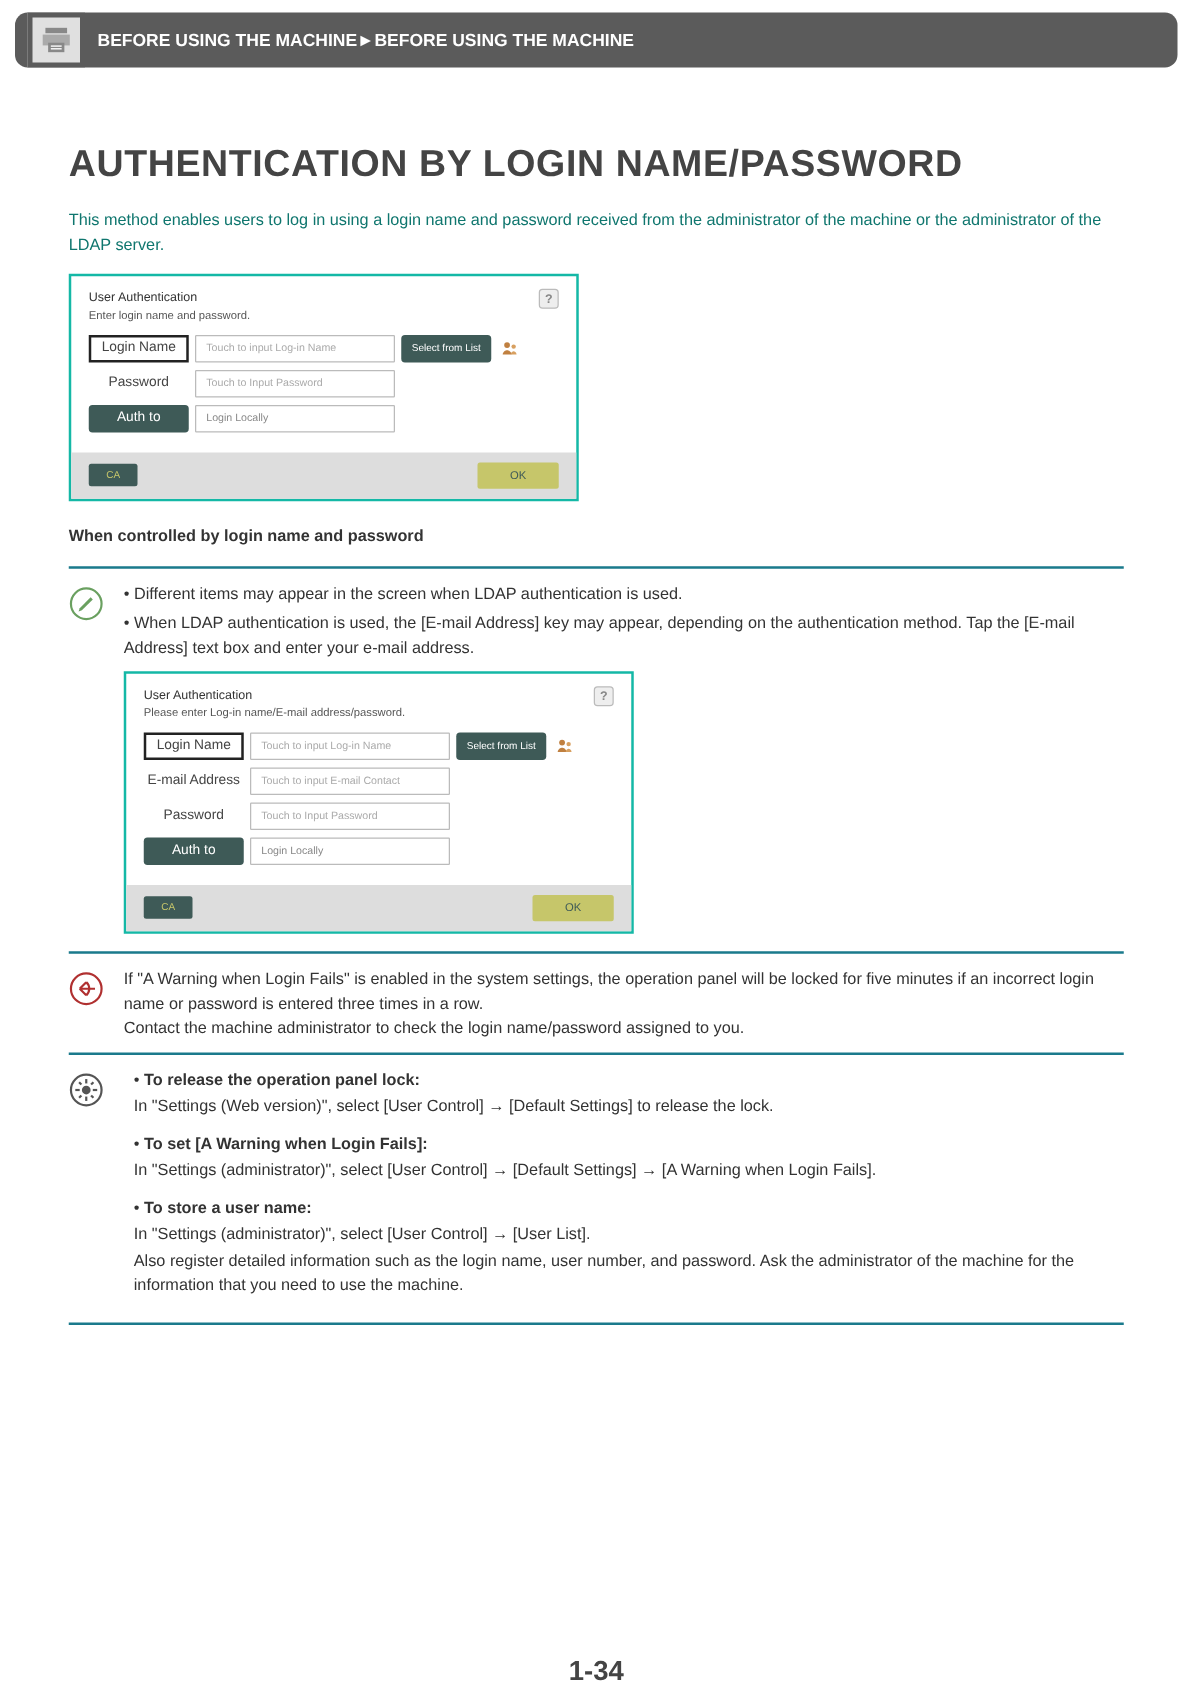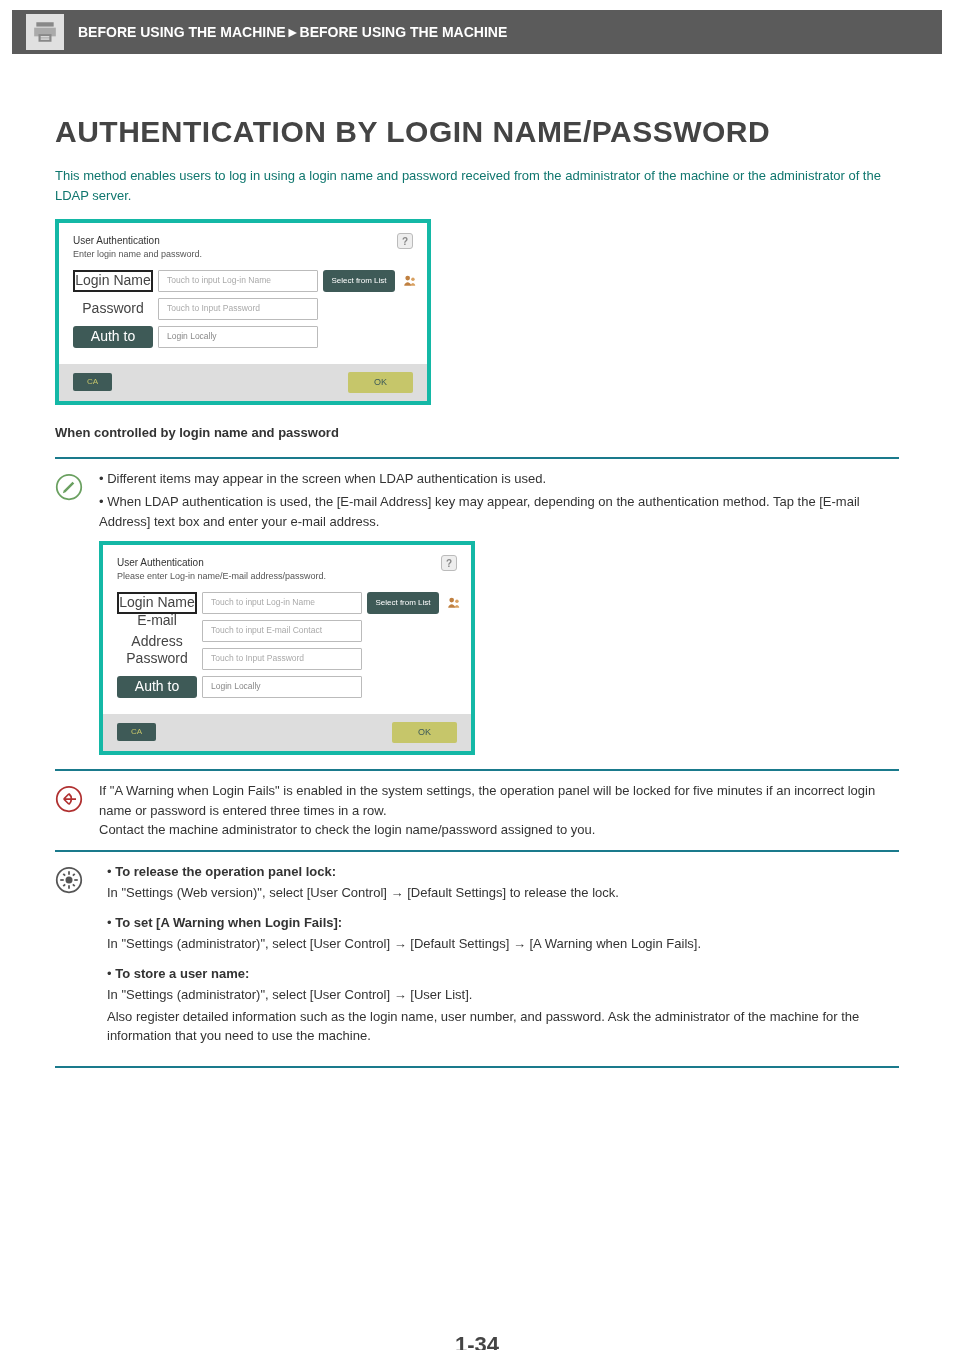--- a/index.html
+++ b/index.html
@@ -14,20 +14,21 @@
   .header-bar {
     display: flex;
     align-items: center;
     background: #5b5b5b;
     color: #fff;
     font-weight: bold;
     font-size: 14px;
     height: 44px;
     padding-left: 10px;
     margin: 10px 12px 0 12px;
+    border-radius: 10px;
   }
   .header-icon {
     width: 46px; height: 44px;
     background: #e0e0e0;
     border: 4px solid #5b5b5b;
     display: flex; align-items: center; justify-content: center;
     margin-right: 10px;
   }
   .header-icon svg { width: 26px; height: 26px; }
   .content {
@@ -37,22 +38,22 @@
     font-size: 30px;
     font-weight: bold;
     color: #444;
     letter-spacing: 0.5px;
     margin: 35px 0 12px 0;
   }
   p.intro { font-size: 13px; color: #0f766e; margin-bottom: 4px; }
 
   
   .panel {
-    width: 376px;
-    border: 4px solid #14b8a6;
+    width: 408px;
+    border: 2px solid #14b8a6;
     margin-top: 14px;
   }
   .panel-head {
     padding: 10px 14px 6px 14px;
     display: flex;
     justify-content: space-between;
     align-items: flex-start;
   }
   .panel-title-block { font-size: 10px; color: #333; }
   .panel-title-block .t1 { font-size: 10px; }
@@ -67,21 +68,21 @@
   }
   .panel-body { padding: 2px 14px 10px 14px; }
   .row {
     display: grid;
     grid-template-columns: 80px 160px 72px 20px;
     gap: 5px;
     align-items: center;
     margin-bottom: 6px;
   }
   .lbl-cell {
-    font-size: 14px;
+    font-size: 11px;
     color: #444;
     text-align: center;
     height: 22px;
     display: flex; align-items: center; justify-content: center;
   }
   .lbl-cell.dark {
     background: #3e5a57;
     color: #fff;
     border-radius: 3px;
   }

